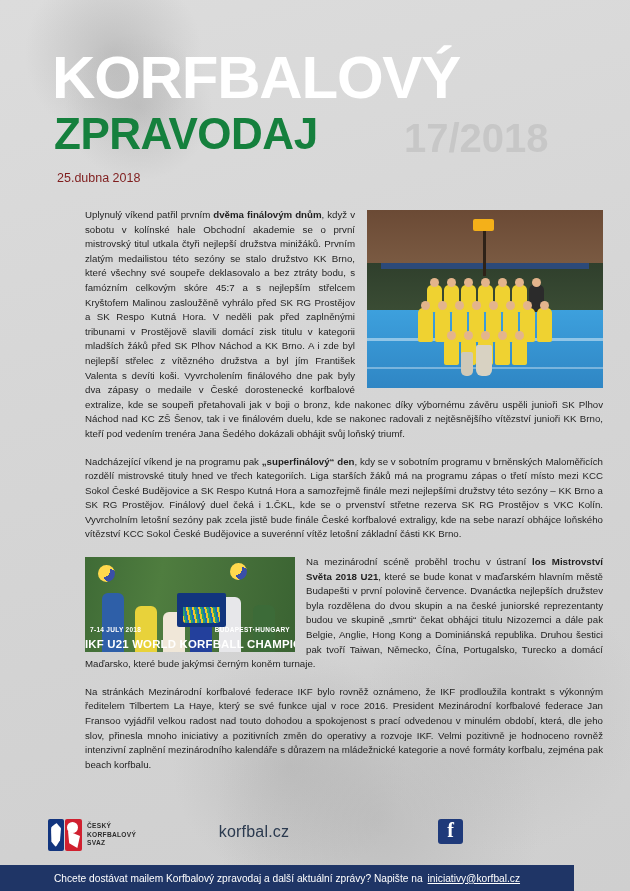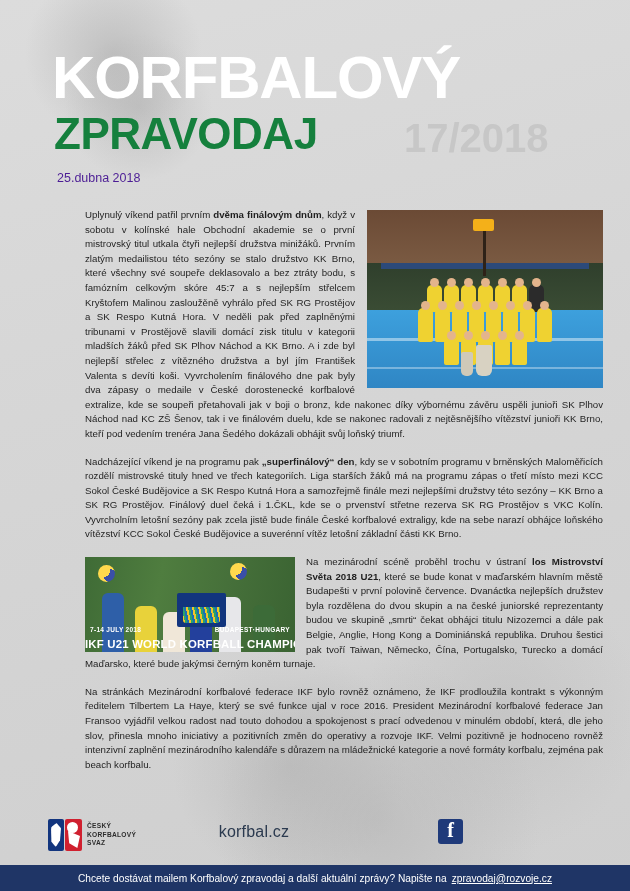--- a/index.html
+++ b/index.html
@@ -73,21 +73,21 @@
     font-weight: 700;
     letter-spacing: 0px;
     color: #c7c7c7;
     white-space: nowrap;
   }
   .issue-date {
     position: absolute;
     left: 57px;
     top: 171px;
     font-size: 12.5px;
-    color: #4c1d95;
+    color: #7f1d1d;
     font-family: "Liberation Sans", sans-serif;
     white-space: nowrap;
   }
 
   
   .content {
     position: absolute;
     left: 57px;
     top: 208px;
     width: 518px;
@@ -236,21 +236,21 @@
     font-size: 20px;
     font-weight: 700;
     font-family: "Liberation Serif", serif;
     line-height: 19px;
     margin-top: -2px;
   }
 
   .subscribe-bar {
     position: absolute;
     left: 0; bottom: 0;
-    width: 630px;
+    width: 574px;
     height: 26px;
     background: #1f3566;
     display: flex;
     align-items: center;
     justify-content: center;
     gap: 5px;
   }
   .subscribe-text {
     font-size: 10.2px;
     color: #ffffff;
@@ -357,15 +357,15 @@
 
     <div class="footer-site">korfbal.cz</div>
 
     <div class="footer-fb">
       <span class="fb-glyph">f</span>
     </div>
   </div>
 
   <div class="subscribe-bar">
     <span class="subscribe-text">Chcete dostávat mailem Korfbalový zpravodaj a další aktuální zprávy?  Napište na</span>
-    <span class="subscribe-mail">zpravodaj@rozvoje.cz</span>
+    <span class="subscribe-mail">iniciativy@korfbal.cz</span>
   </div>
 </div>
 
 </body></html>

